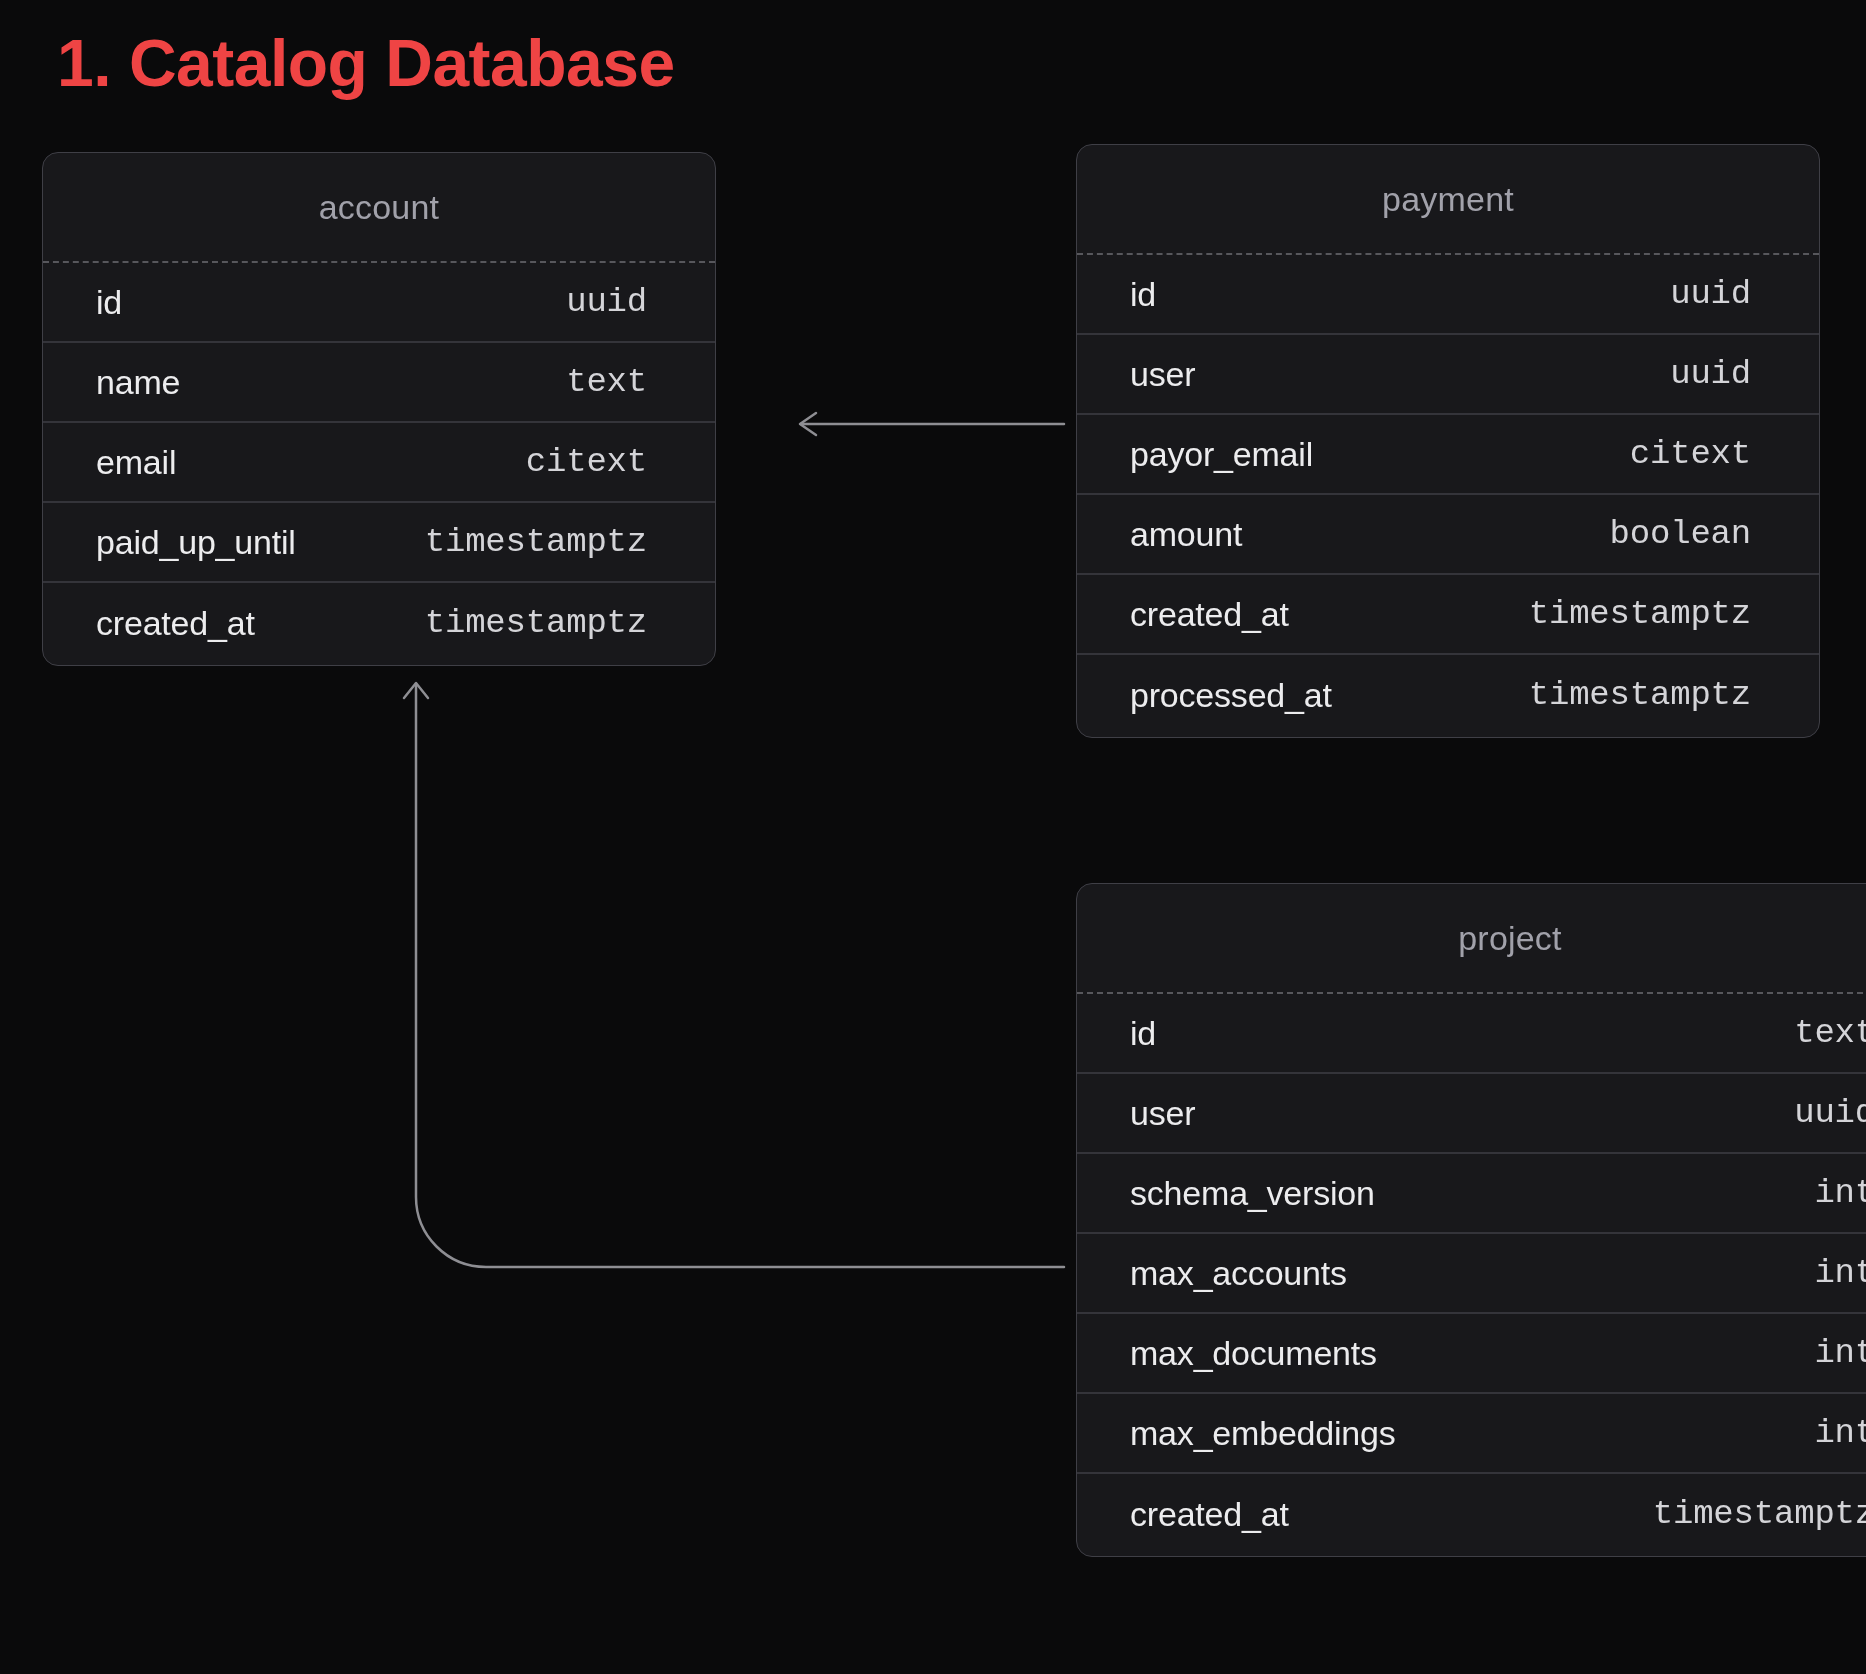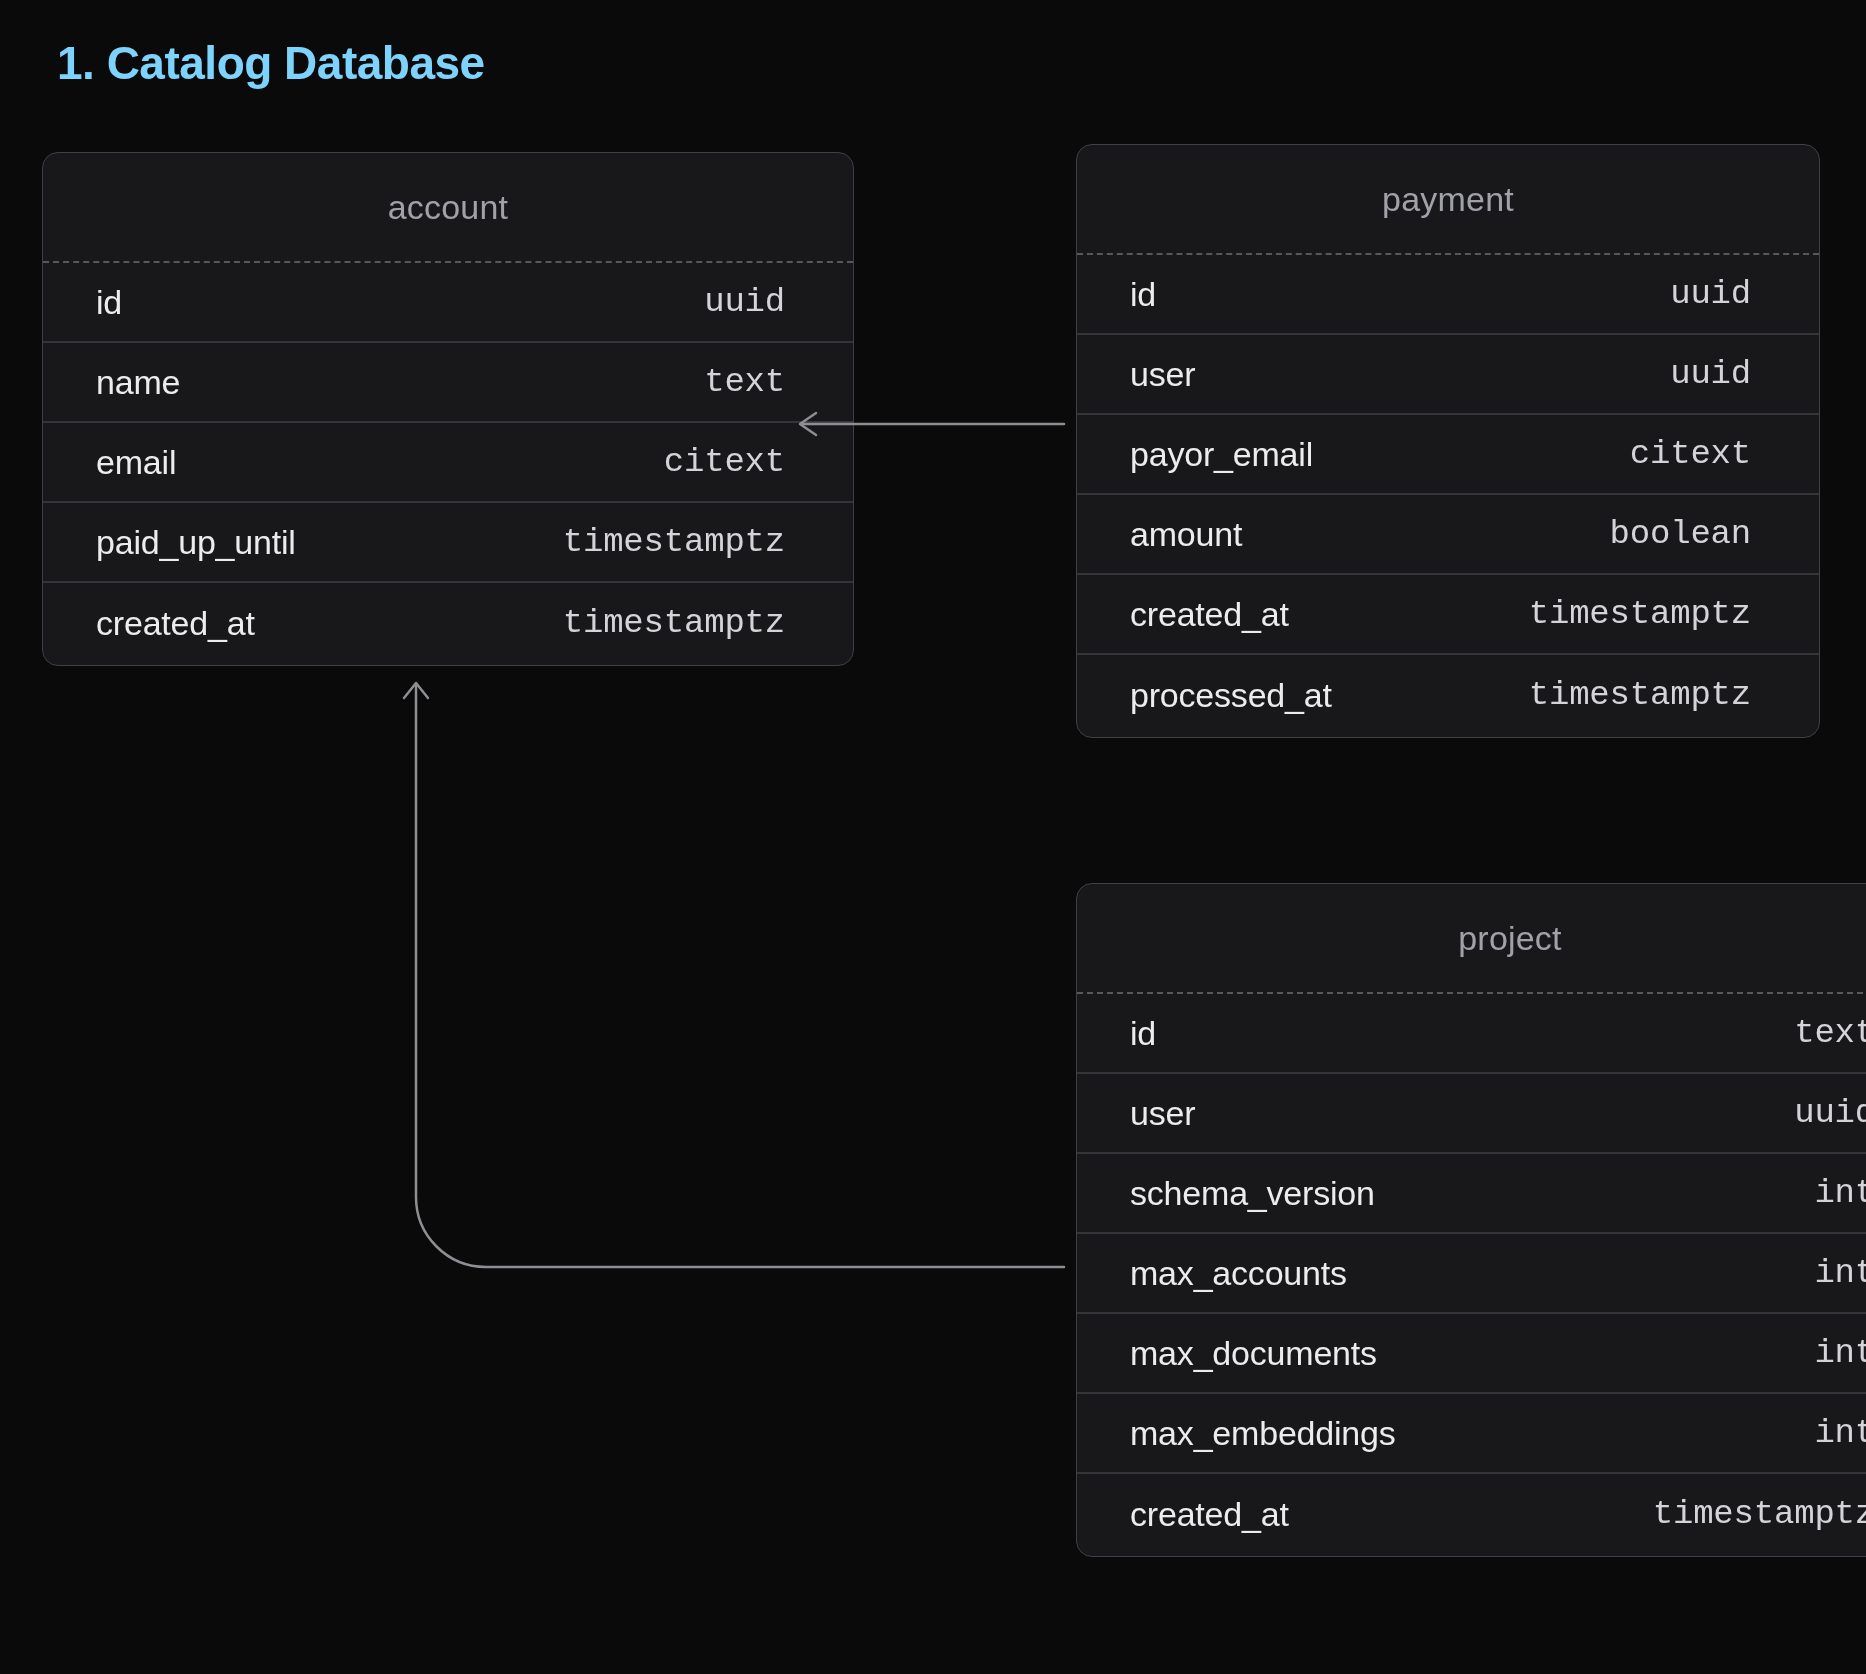--- a/index.html
+++ b/index.html
@@ -5,34 +5,34 @@
   html, body { margin: 0; padding: 0; }
   body {
     width: 1866px; height: 1674px;
     background: #0a0a0b;
     position: relative;
     overflow: hidden;
     font-family: "Liberation Sans", sans-serif;
   }
   .page-title {
     position: absolute; left: 57px; top: 36px;
-    font-size: 46px; font-weight: 600; line-height: 54px;
+    font-size: 66px; font-weight: 600; line-height: 54px;
     letter-spacing: -0.5px;
-    color: #7dd3fc;
+    color: #ef4444;
     white-space: pre;
   }
   .table {
     position: absolute;
     background: #18181b;
     border: 1.5px solid #3f3f46;
     border-radius: 16px;
     box-sizing: border-box;
     padding-bottom: 2px;
   }
-  .table-account { left: 42px;   top: 152px; width: 812px; }
+  .table-account { left: 42px;   top: 152px; width: 674px; }
   .table-payment { left: 1076px; top: 144px; width: 744px; }
   .table-project { left: 1076px; top: 883px; width: 868px; }
   .thead {
     height: 110px;
     display: flex; align-items: center; justify-content: center;
     font-size: 34px; letter-spacing: 0.2px;
     color: #a1a1aa;
     border-bottom: 2px dashed #57575c;
     box-sizing: border-box;
   }

